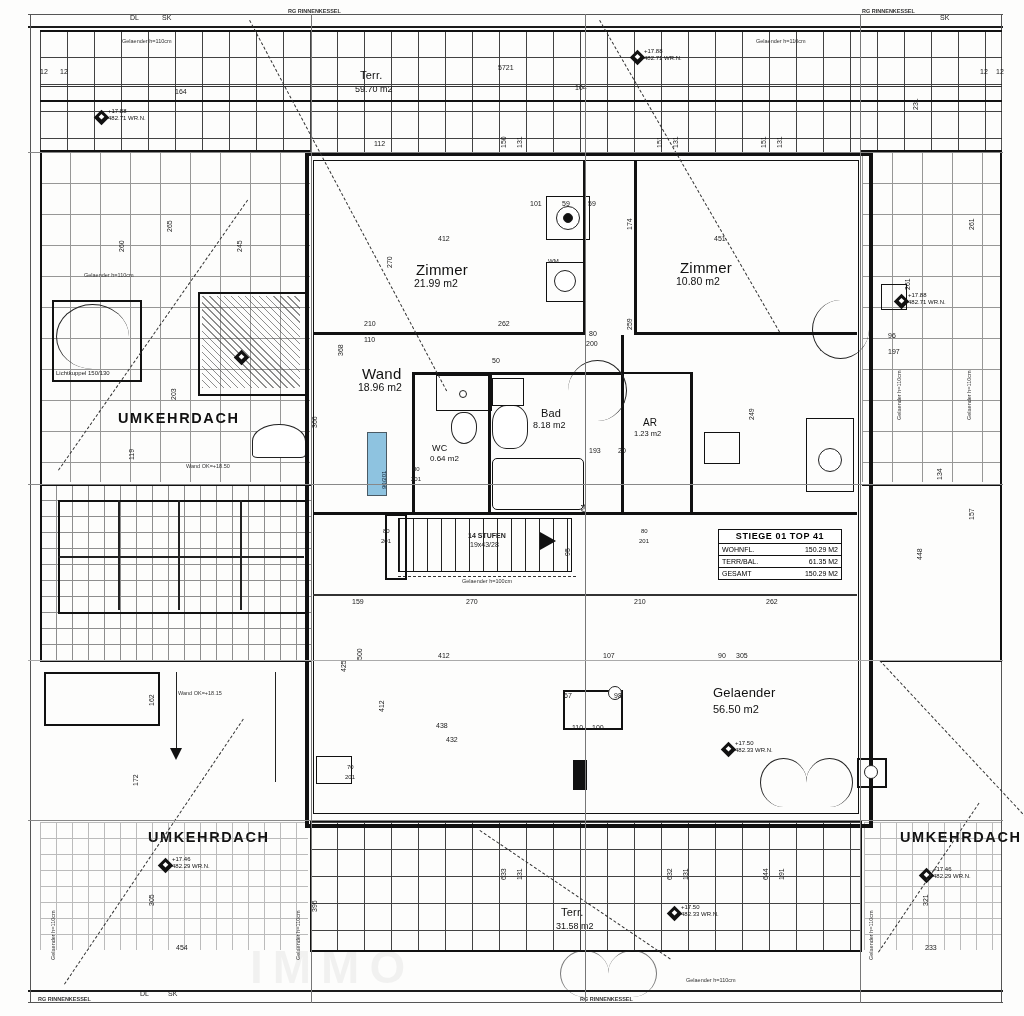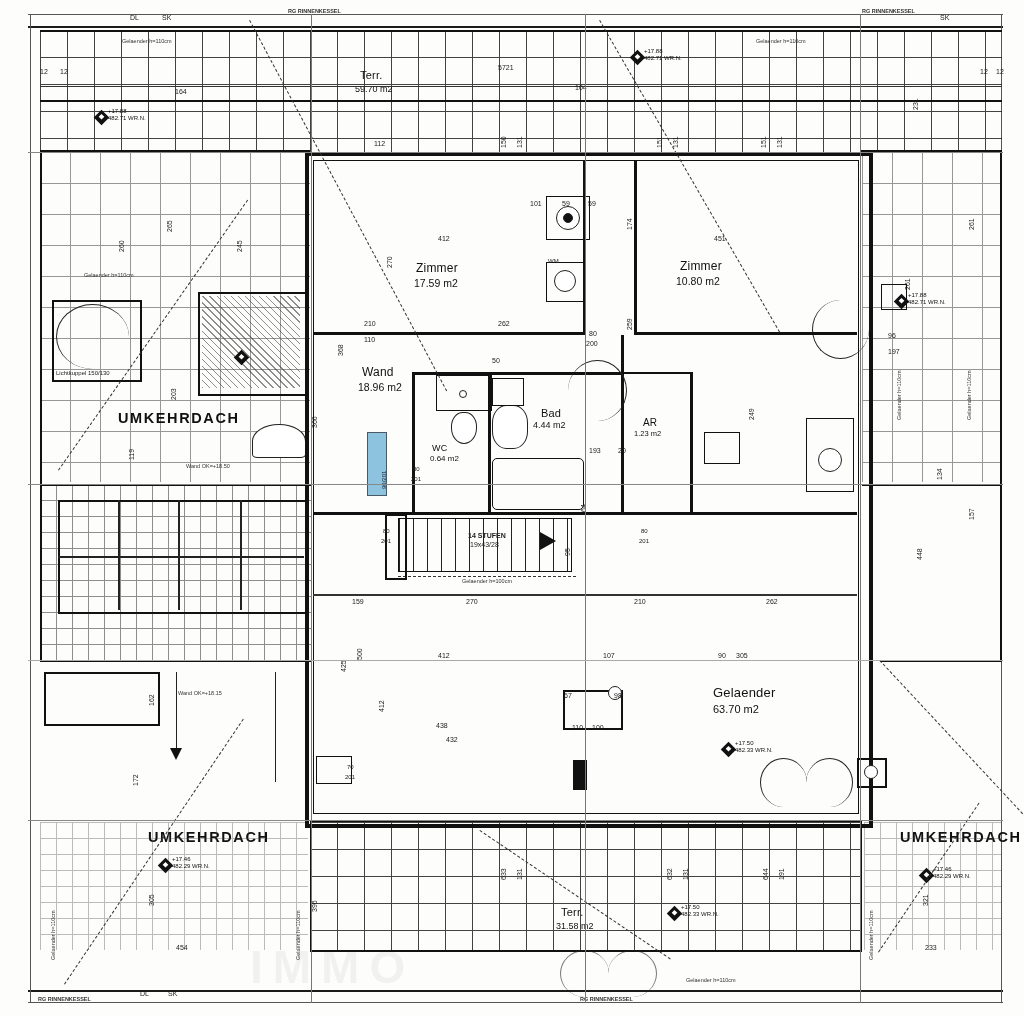--- a/index.html
+++ b/index.html
@@ -9,21 +9,21 @@
     overflow:hidden;
   }
   
   .ln{position:absolute;background:#1b1b1b;}
   .hl{height:1px;}
   .vl{width:1px;}
   .wall{position:absolute;background:#111;}
   .wallbox{position:absolute;border:3px solid #111;background:transparent;}
   .lbl{position:absolute;color:#111;white-space:pre;line-height:1.05;
        font-family:"Liberation Sans",sans-serif;}
-  .rn{font-size:12px;font-weight:400;letter-spacing:.2px;}
+  .rn{font-size:15px;font-weight:400;letter-spacing:.2px;}
   .ra{font-size:10.5px;}
   .dim{position:absolute;font-size:7px;color:#1a1a1a;white-space:nowrap;
        font-family:"Liberation Sans",sans-serif;}
   .dimv{transform-origin:0 0;transform:rotate(-90deg);}
   .big{font-size:14.5px;font-weight:700;letter-spacing:1.6px;color:#111;}
   .tiny{font-size:6px;color:#222;white-space:nowrap;}
   .tiny2{font-size:5.5px;color:#333;white-space:nowrap;}
   
   .grid{position:absolute;
     background-image:
@@ -156,39 +156,39 @@
 
   <div class="stairs" style="left:398px;top:518px;width:172px;height:52px;"></div>
   <div class="lbl tiny" style="left:468px;top:532px;font-size:7px;font-weight:700;">14 STUFEN</div>
   <div class="lbl tiny" style="left:470px;top:541px;font-size:7px;">19x43/28</div>
   <div class="arrow" style="left:540px;top:532px;width:0;height:0;border-top:9px solid transparent;border-bottom:9px solid transparent;border-left:16px solid #111;"></div>
   <div class="ln hl" style="left:398px;top:576px;width:178px;height:1px;border-top:1px dashed #333;background:none;"></div>
   <div class="tiny2" style="position:absolute;left:462px;top:578px;">Gelaender h=100cm</div>
   <div class="wallbox" style="left:385px;top:514px;width:18px;height:62px;border-width:2px;"></div>
 
   <div class="lbl rn" style="left:416px;top:262px;">Zimmer</div>
-  <div class="lbl ra" style="left:414px;top:278px;">17.59 m2</div>
+  <div class="lbl ra" style="left:414px;top:278px;">21.99 m2</div>
 
   <div class="lbl rn" style="left:680px;top:260px;">Zimmer</div>
   <div class="lbl ra" style="left:676px;top:276px;">10.80 m2</div>
 
   <div class="lbl rn" style="left:362px;top:366px;">Wand</div>
   <div class="lbl ra" style="left:358px;top:382px;">18.96 m2</div>
 
   <div class="lbl rn" style="left:541px;top:408px;font-size:11px;">Bad</div>
-  <div class="lbl ra" style="left:533px;top:421px;font-size:9px;">4.44 m2</div>
+  <div class="lbl ra" style="left:533px;top:421px;font-size:9px;">8.18 m2</div>
 
   <div class="lbl rn" style="left:432px;top:444px;font-size:9px;">WC</div>
   <div class="lbl ra" style="left:430px;top:455px;font-size:8px;">0.64 m2</div>
 
   <div class="lbl rn" style="left:643px;top:418px;font-size:10px;">AR</div>
   <div class="lbl ra" style="left:634px;top:430px;font-size:7.5px;">1.23 m2</div>
 
   <div class="lbl rn" style="left:713px;top:686px;font-size:13px;">Gelaender</div>
-  <div class="lbl ra" style="left:713px;top:704px;font-size:11px;">63.70 m2</div>
+  <div class="lbl ra" style="left:713px;top:704px;font-size:11px;">56.50 m2</div>
 
   <div class="lbl rn" style="left:360px;top:70px;font-size:11px;">Terr.</div>
   <div class="lbl ra" style="left:355px;top:85px;font-size:9px;">59.70 m2</div>
 
   <div class="lbl rn" style="left:561px;top:907px;font-size:11px;">Terr.</div>
   <div class="lbl ra" style="left:556px;top:922px;font-size:9px;">31.58 m2</div>
 
   <div class="wallbox" style="left:436px;top:375px;width:54px;height:34px;border-width:1px;"></div>
   <div class="fx" style="left:451px;top:412px;width:24px;height:30px;border-radius:45% 45% 50% 50%;"></div>
   <div class="fx r" style="left:459px;top:390px;width:6px;height:6px;"></div>
@@ -230,20 +230,35 @@
 
   <div class="tiny" style="position:absolute;left:413px;top:466px;">80</div>
   <div class="tiny" style="position:absolute;left:411px;top:476px;">201</div>
   <div class="tiny" style="position:absolute;left:383px;top:528px;">80</div>
   <div class="tiny" style="position:absolute;left:381px;top:538px;">201</div>
   <div class="tiny" style="position:absolute;left:641px;top:528px;">80</div>
   <div class="tiny" style="position:absolute;left:639px;top:538px;">201</div>
   <div class="tiny" style="position:absolute;left:347px;top:764px;">70</div>
   <div class="tiny" style="position:absolute;left:345px;top:774px;">201</div>
 
+  <div class="legend" style="left:718px;top:529px;width:122px;height:49px;">
+    <div class="lhead">STIEGE 01 TOP 41</div>
+    <div class="lrow">
+      <div class="lk">WOHNFL.</div>
+      <div class="lv">150.29 M2</div>
+    </div>
+    <div class="lrow">
+      <div class="lk">TERR/BAL.</div>
+      <div class="lv">61.35 M2</div>
+    </div>
+    <div class="lrow">
+      <div class="lk">GESAMT</div>
+      <div class="lv">150.29 M2</div>
+    </div>
+  </div>
 
   <div class="elev" style="left:96px;top:112px;"></div>
   <div class="elevtxt" style="left:108px;top:108px;">
     <span>+17.88</span><br>
     <span>482.71 WR.N.</span>
   </div>
 
   <div class="elev" style="left:632px;top:52px;"></div>
   <div class="elevtxt" style="left:644px;top:48px;">
     <span>+17.88</span><br>

